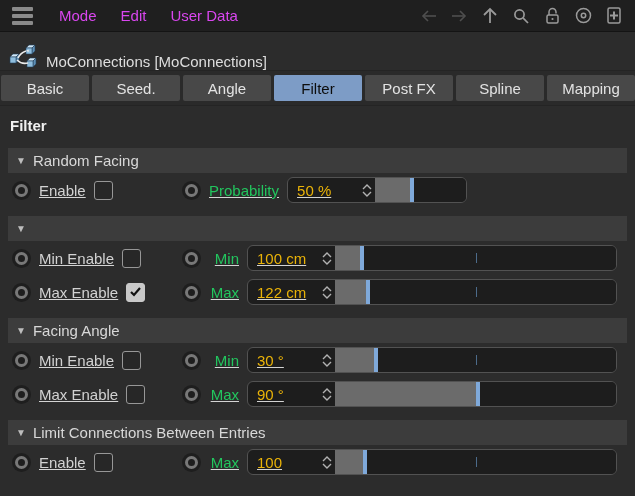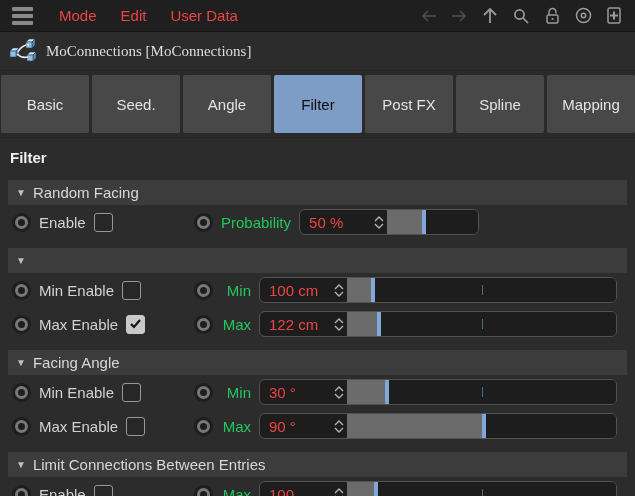--- a/index.html
+++ b/index.html
@@ -7,57 +7,57 @@
     width:635px;height:496px;overflow:hidden;
     background:#2c2c2c;color:#d4d4d4;
     font-family:"Liberation Sans",sans-serif;font-size:15px;
     -webkit-font-smoothing:antialiased;
   }
   
   .menubar{height:31px;background:#1f1f1f;border-bottom:1px solid #141414;
     display:flex;align-items:center;padding:0 12px;gap:24px;}
   .hamburger{display:flex;flex-direction:column;gap:3px;cursor:pointer;margin-right:2px;}
   .hamburger i{display:block;width:21px;height:4px;background:#8a8a8a;border-radius:1px;}
-  .menu-item{color:#ef4444;cursor:default;}
+  .menu-item{color:#d946ef;cursor:default;}
   .menubar-right{margin-left:auto;display:flex;align-items:center;gap:13px;}
   .mb-icon{display:flex;align-items:center;justify-content:center;width:18px;height:18px;}
   
-  .titlebar{height:38px;display:flex;align-items:center;padding:0 9px;gap:9px;font-family:Liberation Serif, serif;}
+  .titlebar{height:38px;display:flex;align-items:flex-end;padding:0 9px;gap:9px;}
   .title-text{color:#dedede;}
   
   .tab-bar{display:flex;gap:3px;padding:4px 1px;border-top:1px solid #242424;
     border-bottom:1px solid #242424;background:#2a2a2a;}
-  .tab{height:26px;min-width:68px;padding:16px 10px;display:flex;align-items:center;justify-content:center;
+  .tab{height:26px;min-width:68px;padding:0 10px;display:flex;align-items:center;justify-content:center;
     background:#484848;color:#e3e3e3;border-radius:2px;cursor:pointer;}
   .tab.active{background:#7d9cc6;color:#0d0d0d;}
   
   .page-heading{font-weight:bold;color:#f0f0f0;padding:11px 0 5px 10px;}
   
   .section-header{height:25px;background:#3c3c3c;margin:9px 8px 0 8px;
     display:flex;align-items:center;gap:7px;padding:0 8px;color:#d8d8d8;cursor:pointer;}
   .tri{font-size:10px;color:#bdbdbd;line-height:1;}
-  .row{display:flex;height:34px;padding:0 18px 0 12px;gap:20px;}
+  .row{display:flex;height:34px;padding:0 18px 0 12px;gap:8px;text-decoration:underline;}
   .grp{display:flex;align-items:center;gap:8px;}
   .grp-check{width:162px;flex:none;}
   .grp-slider{flex:1;min-width:0;}
   .grp-num{flex:none;}
   .lbl{color:#d2d2d2;white-space:nowrap;}
   .lbl2{color:#22c55e;white-space:nowrap;text-align:right;min-width:30px;}
   
   .dot{flex:none;width:19px;height:19px;border-radius:50%;background:#1e1e1e;
     display:flex;align-items:center;justify-content:center;cursor:pointer;}
   .dot::after{content:'';width:7px;height:7px;border-radius:50%;border:3px solid #787878;}
   
   .checkbox{flex:none;width:19px;height:19px;border:1px solid #979797;border-radius:3px;
     background:#272727;display:flex;align-items:center;justify-content:center;cursor:pointer;box-sizing:border-box;}
   .checkbox.checked{background:#c9c9c9;border-color:#c9c9c9;}
   
   .field{height:26px;box-sizing:border-box;background:#1d1d1d;border:1px solid #525252;border-radius:6px;
     display:flex;align-items:center;flex:1;min-width:0;overflow:hidden;cursor:text;}
-  .field .value{padding:0 9px;min-width:52px;color:#ef4444;white-space:nowrap;}
+  .field .value{padding:0 9px;min-width:52px;color:#eab308;white-space:nowrap;}
   .field.numonly{flex:none;width:102px;}
   .field.numonly .value{flex:1;}
   .spinner{flex:none;width:17px;display:flex;flex-direction:column;align-items:center;gap:1px;cursor:pointer;}
   .track{flex:1;align-self:stretch;position:relative;background:#1d1d1d;}
   .track .fill{position:absolute;left:0;top:0;bottom:0;background:#6b6b6b;}
   .track .handle{position:absolute;top:0;bottom:0;width:4px;background:#7fa9da;}
   .track .tick{position:absolute;left:50%;top:28%;bottom:28%;width:1px;background:#4c6b8a;}
   .grp-prob .field{max-width:180px;}
 </style>
 </head>

